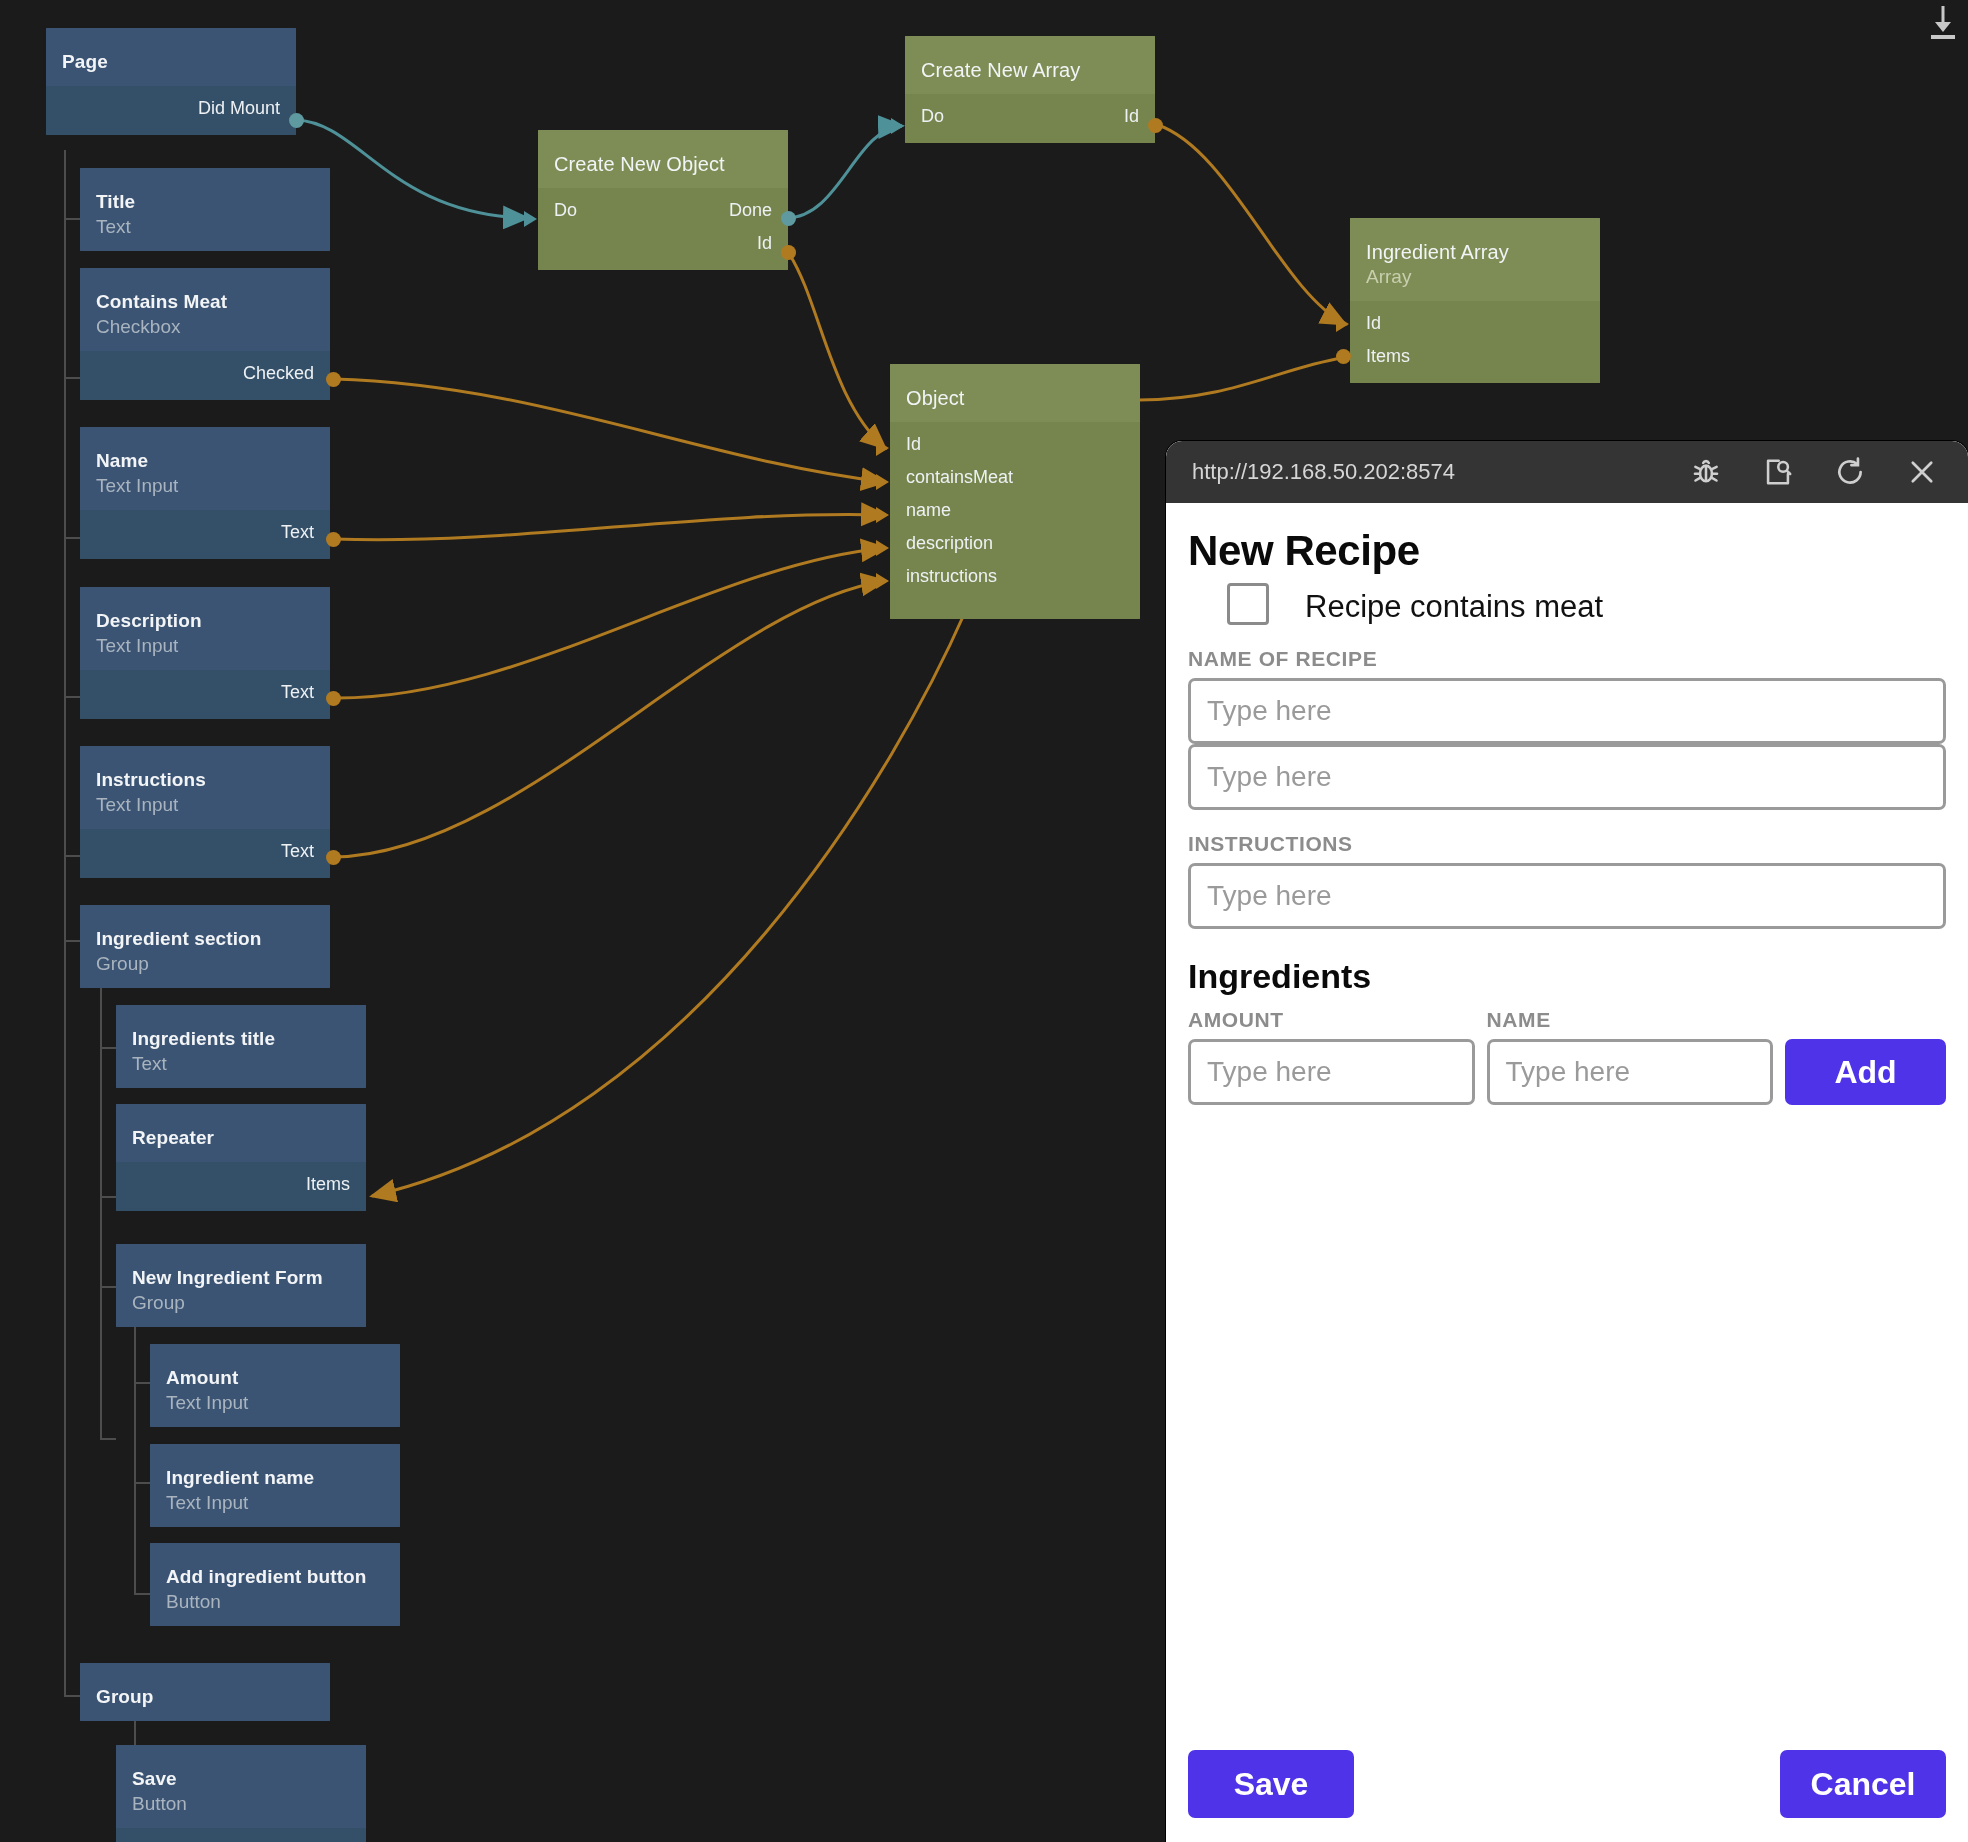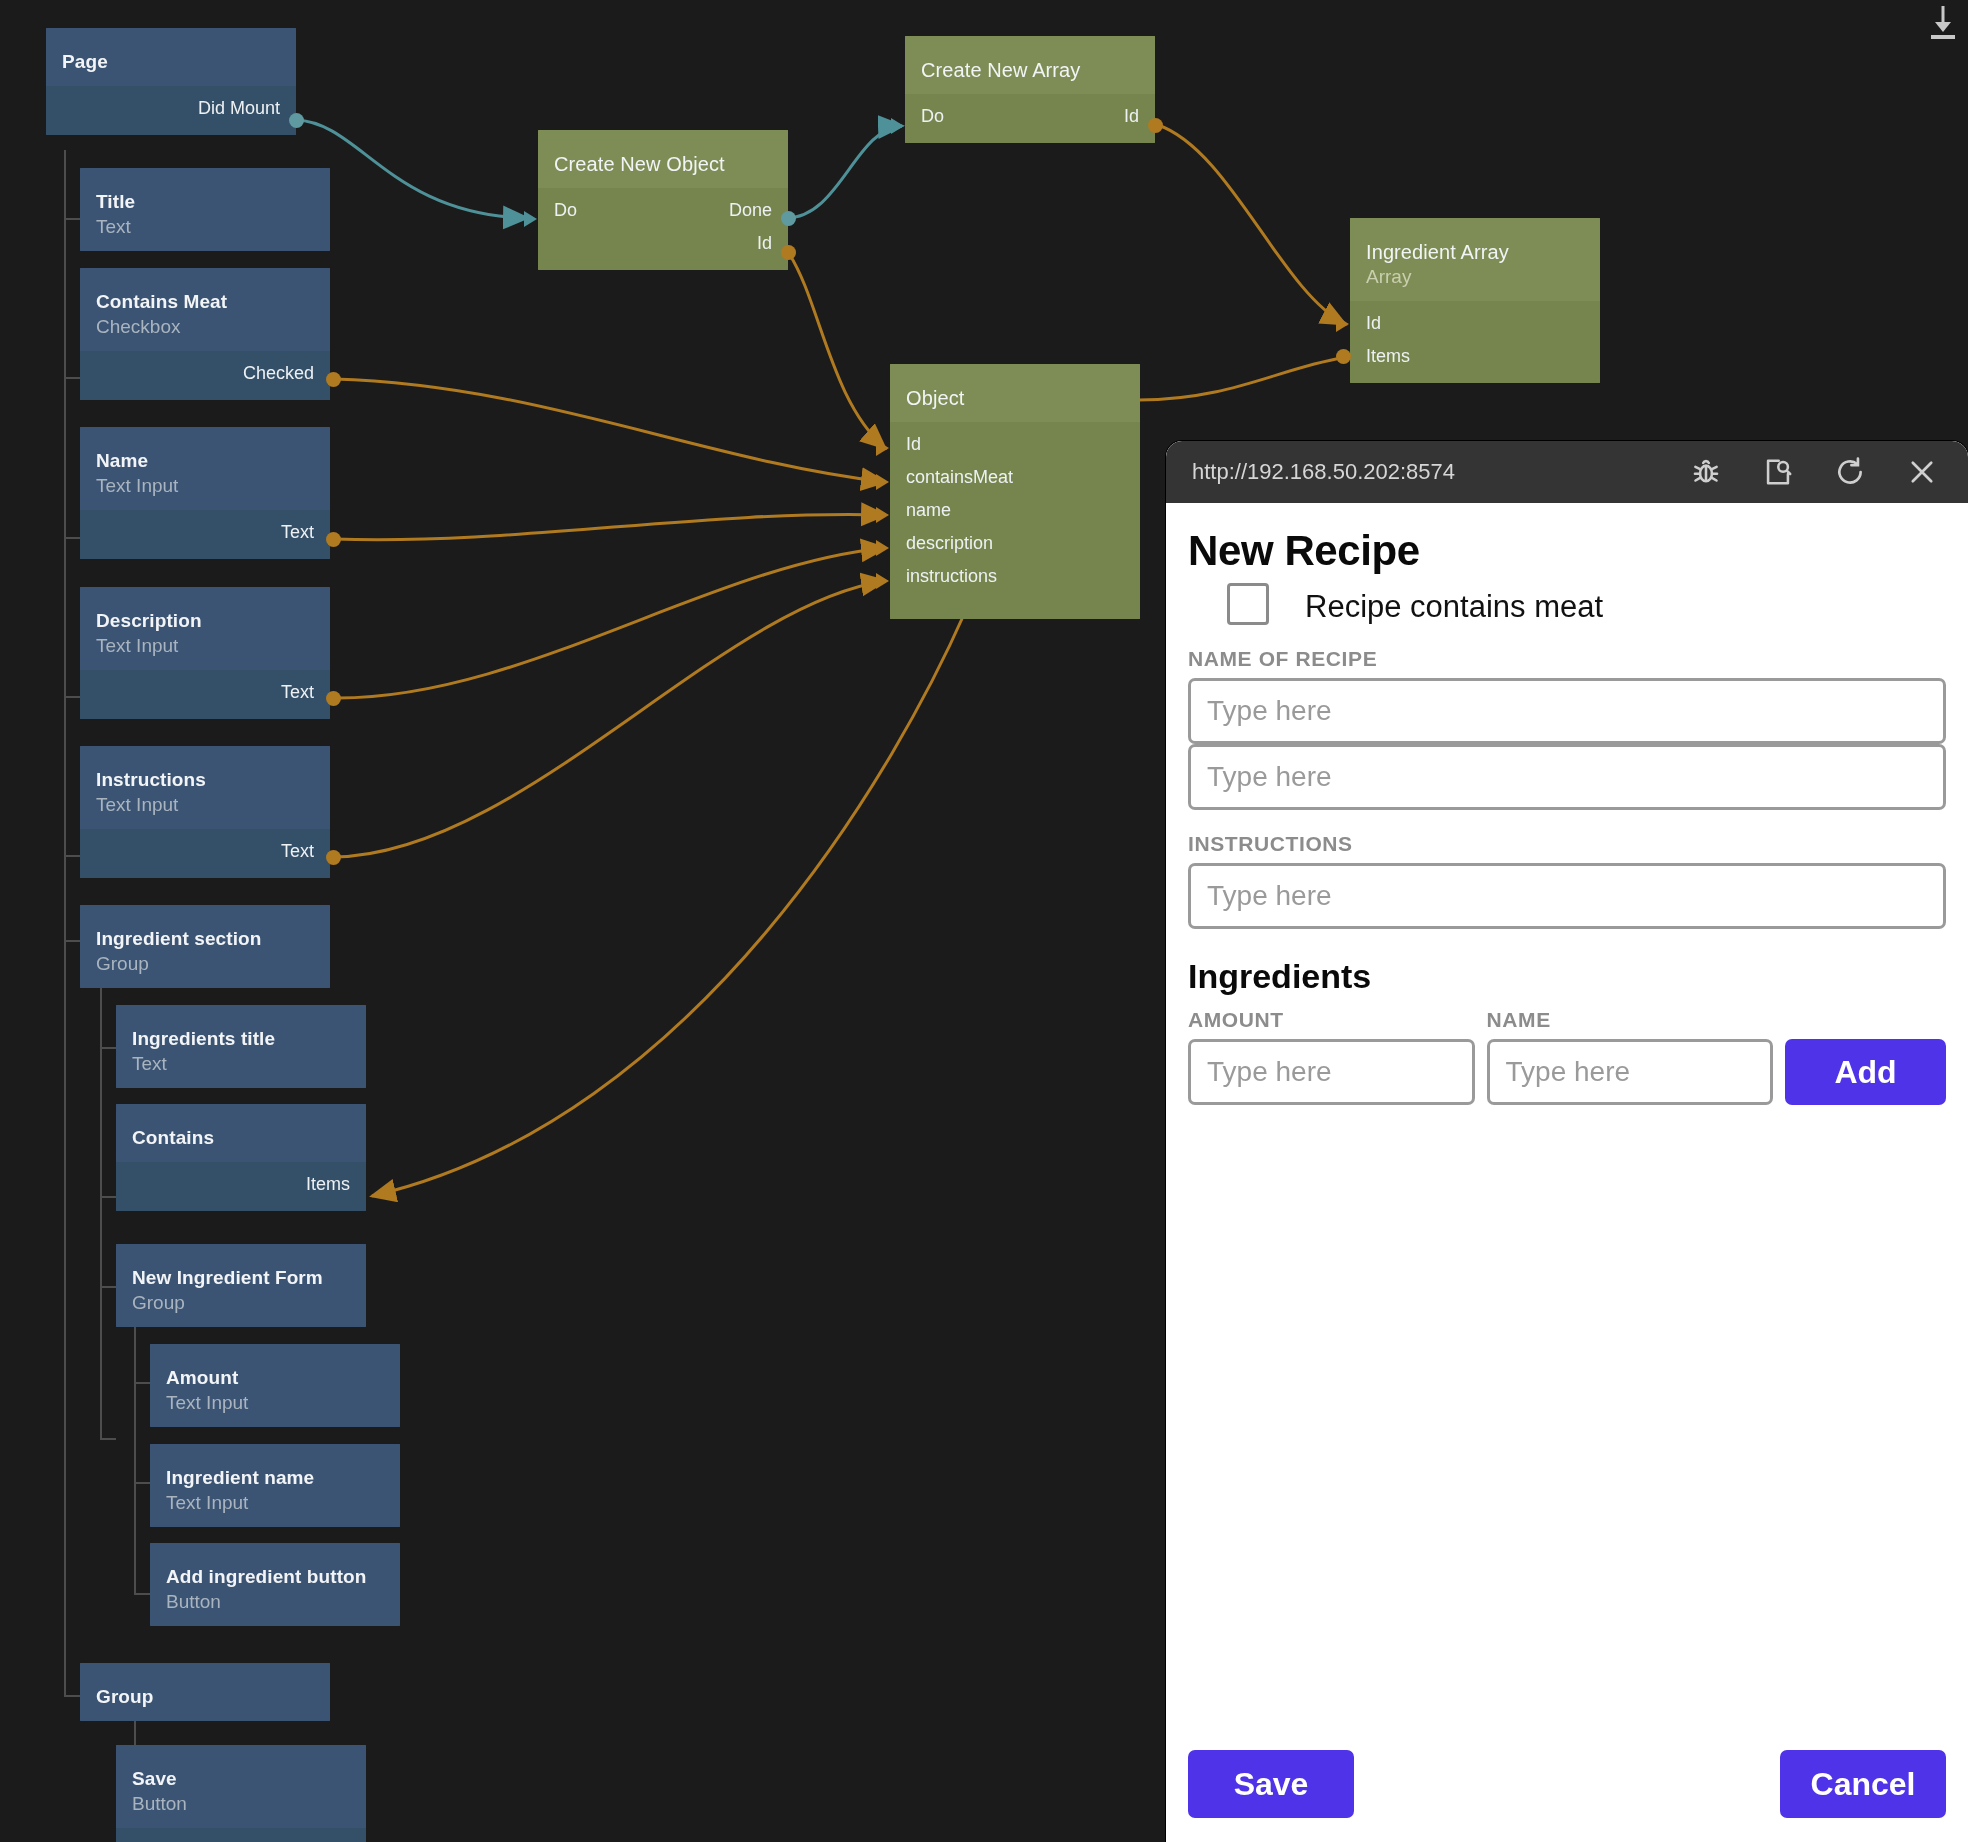--- a/index.html
+++ b/index.html
@@ -230,21 +230,21 @@
 
   <div class="node n-blue" style="left:116px; top:1005px; width:250px;">
     <div class="hdr">
       <div class="ttl">Ingredients title</div>
       <div class="sub">Text</div>
     </div>
   </div>
 
   <div class="node n-blue" style="left:116px; top:1104px; width:250px;">
     <div class="hdr">
-      <div class="ttl">Contains</div>
+      <div class="ttl">Repeater</div>
     </div>
     <div class="body">
       <div class="port out">Items</div>
     </div>
   </div>
 
   <div class="node n-blue" style="left:116px; top:1244px; width:250px;">
     <div class="hdr">
       <div class="ttl">New Ingredient Form</div>
       <div class="sub">Group</div>

